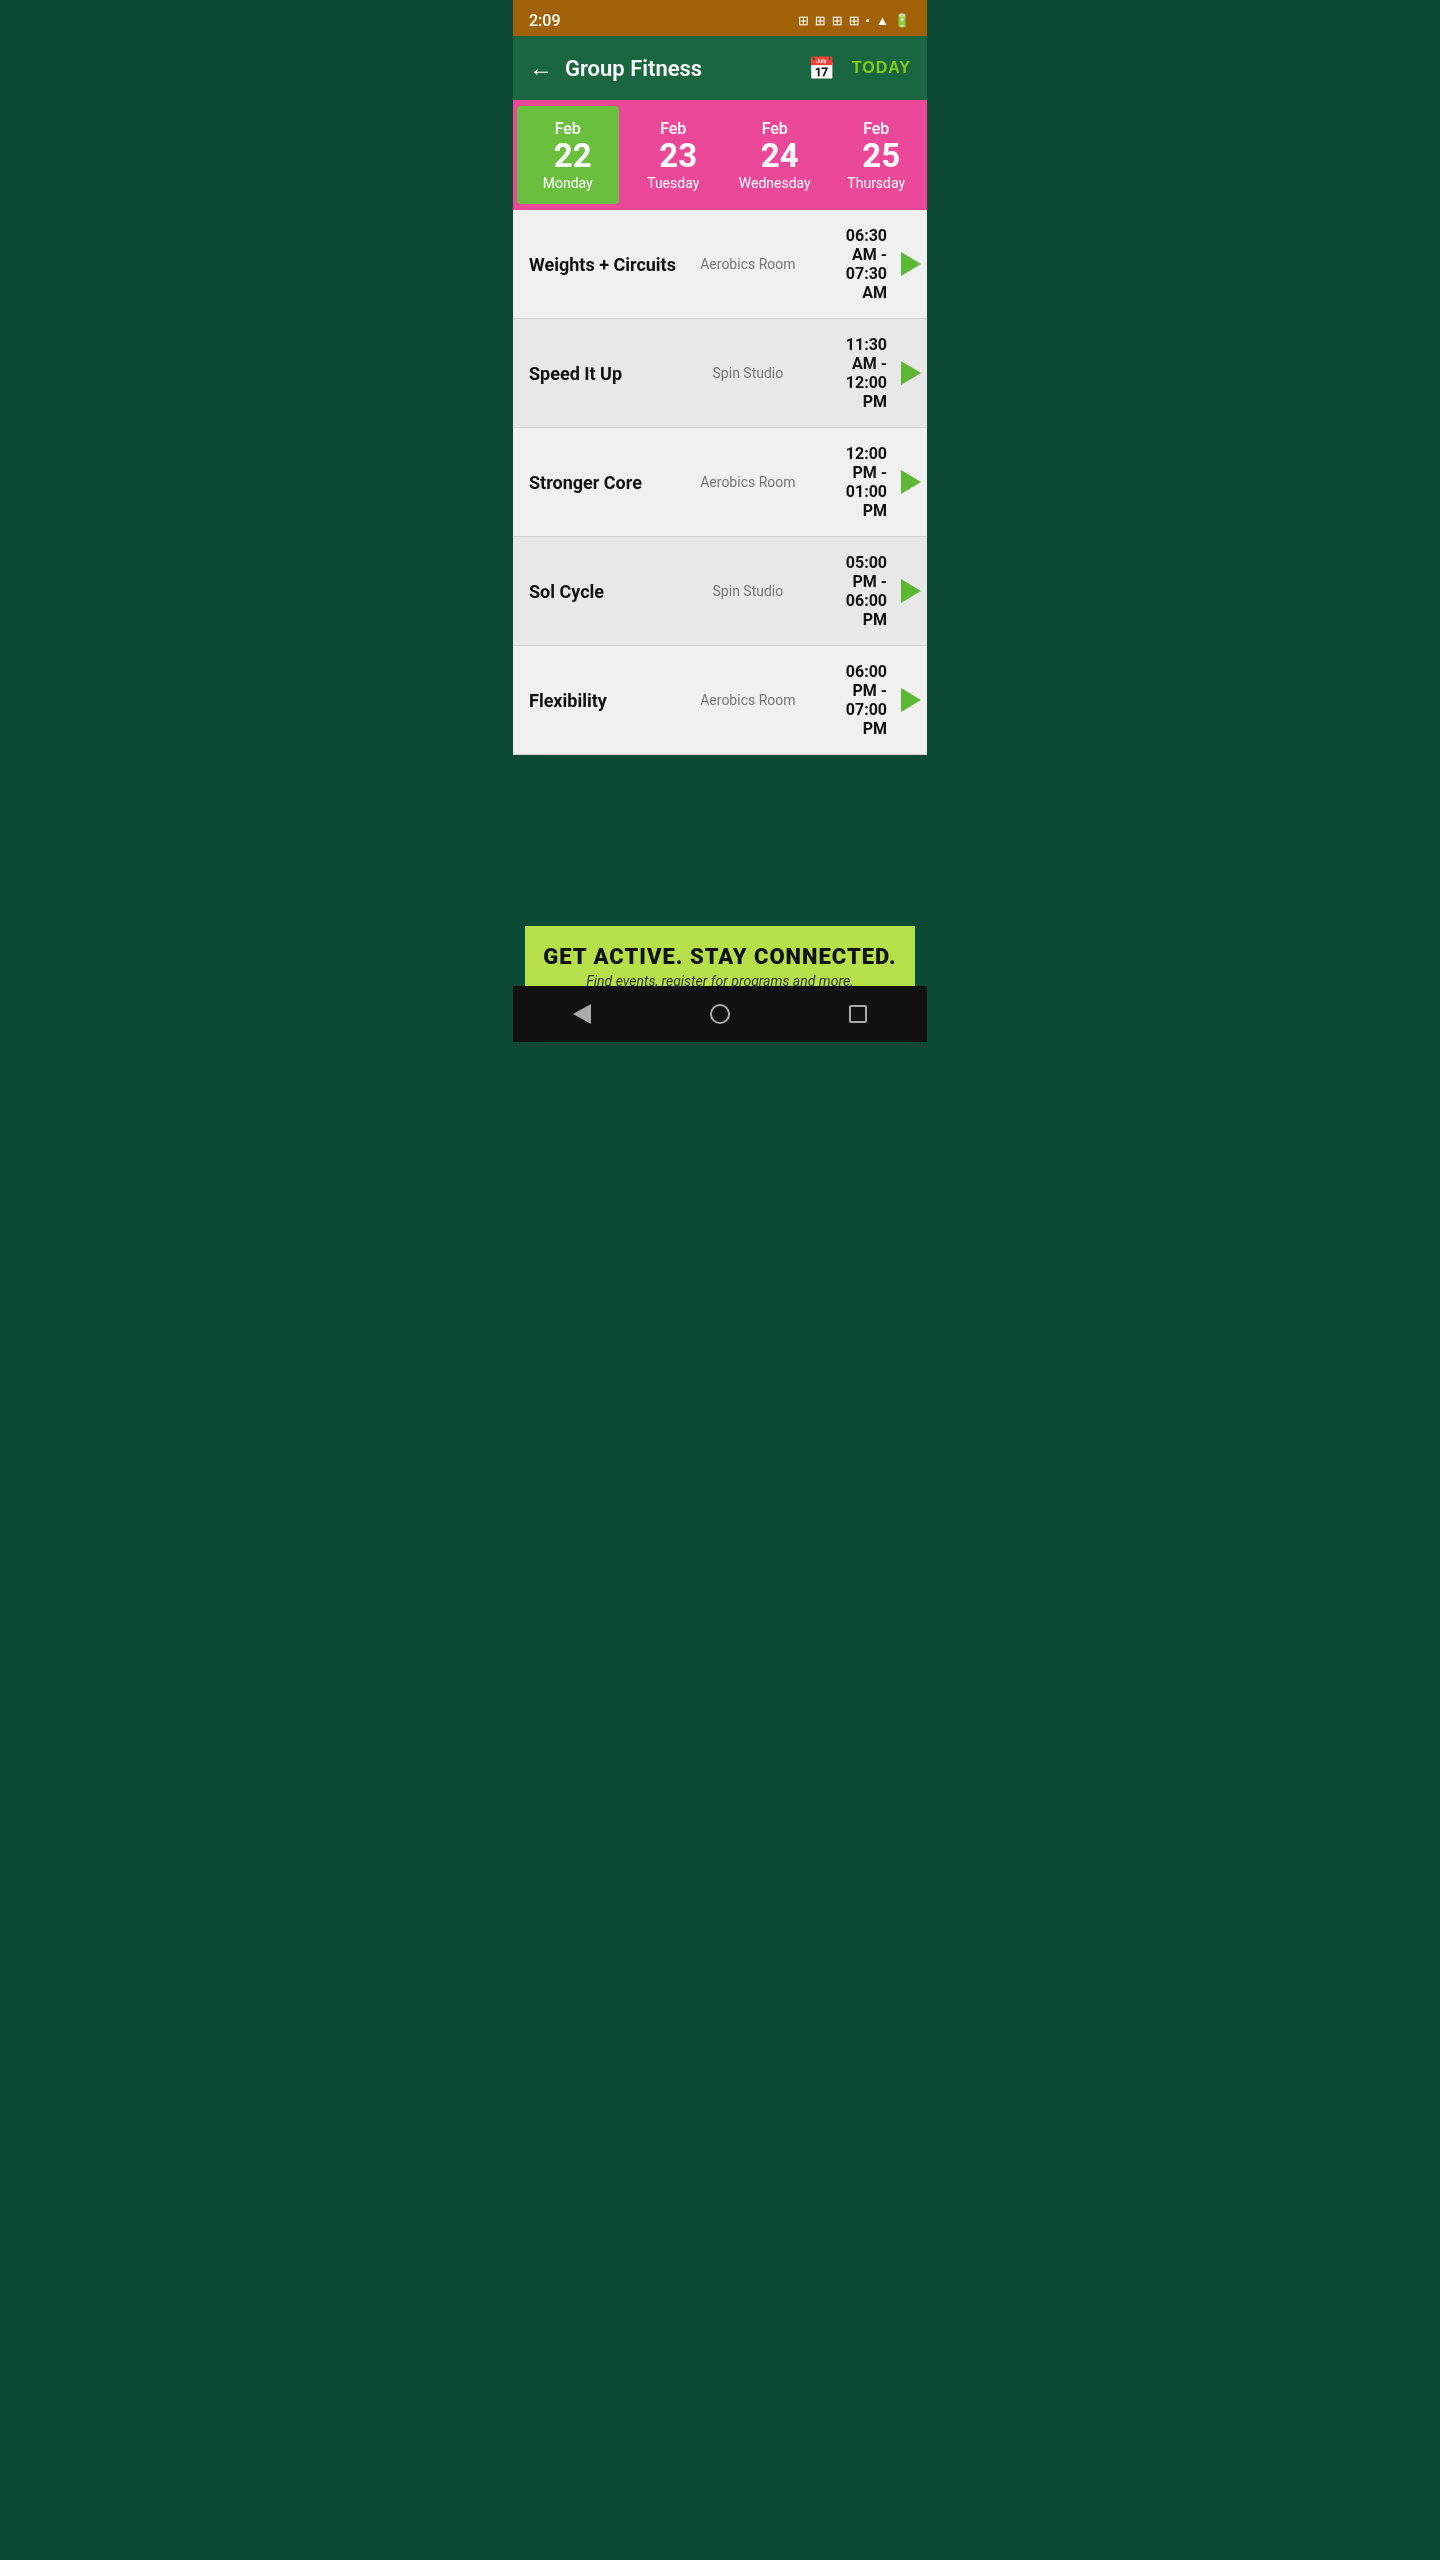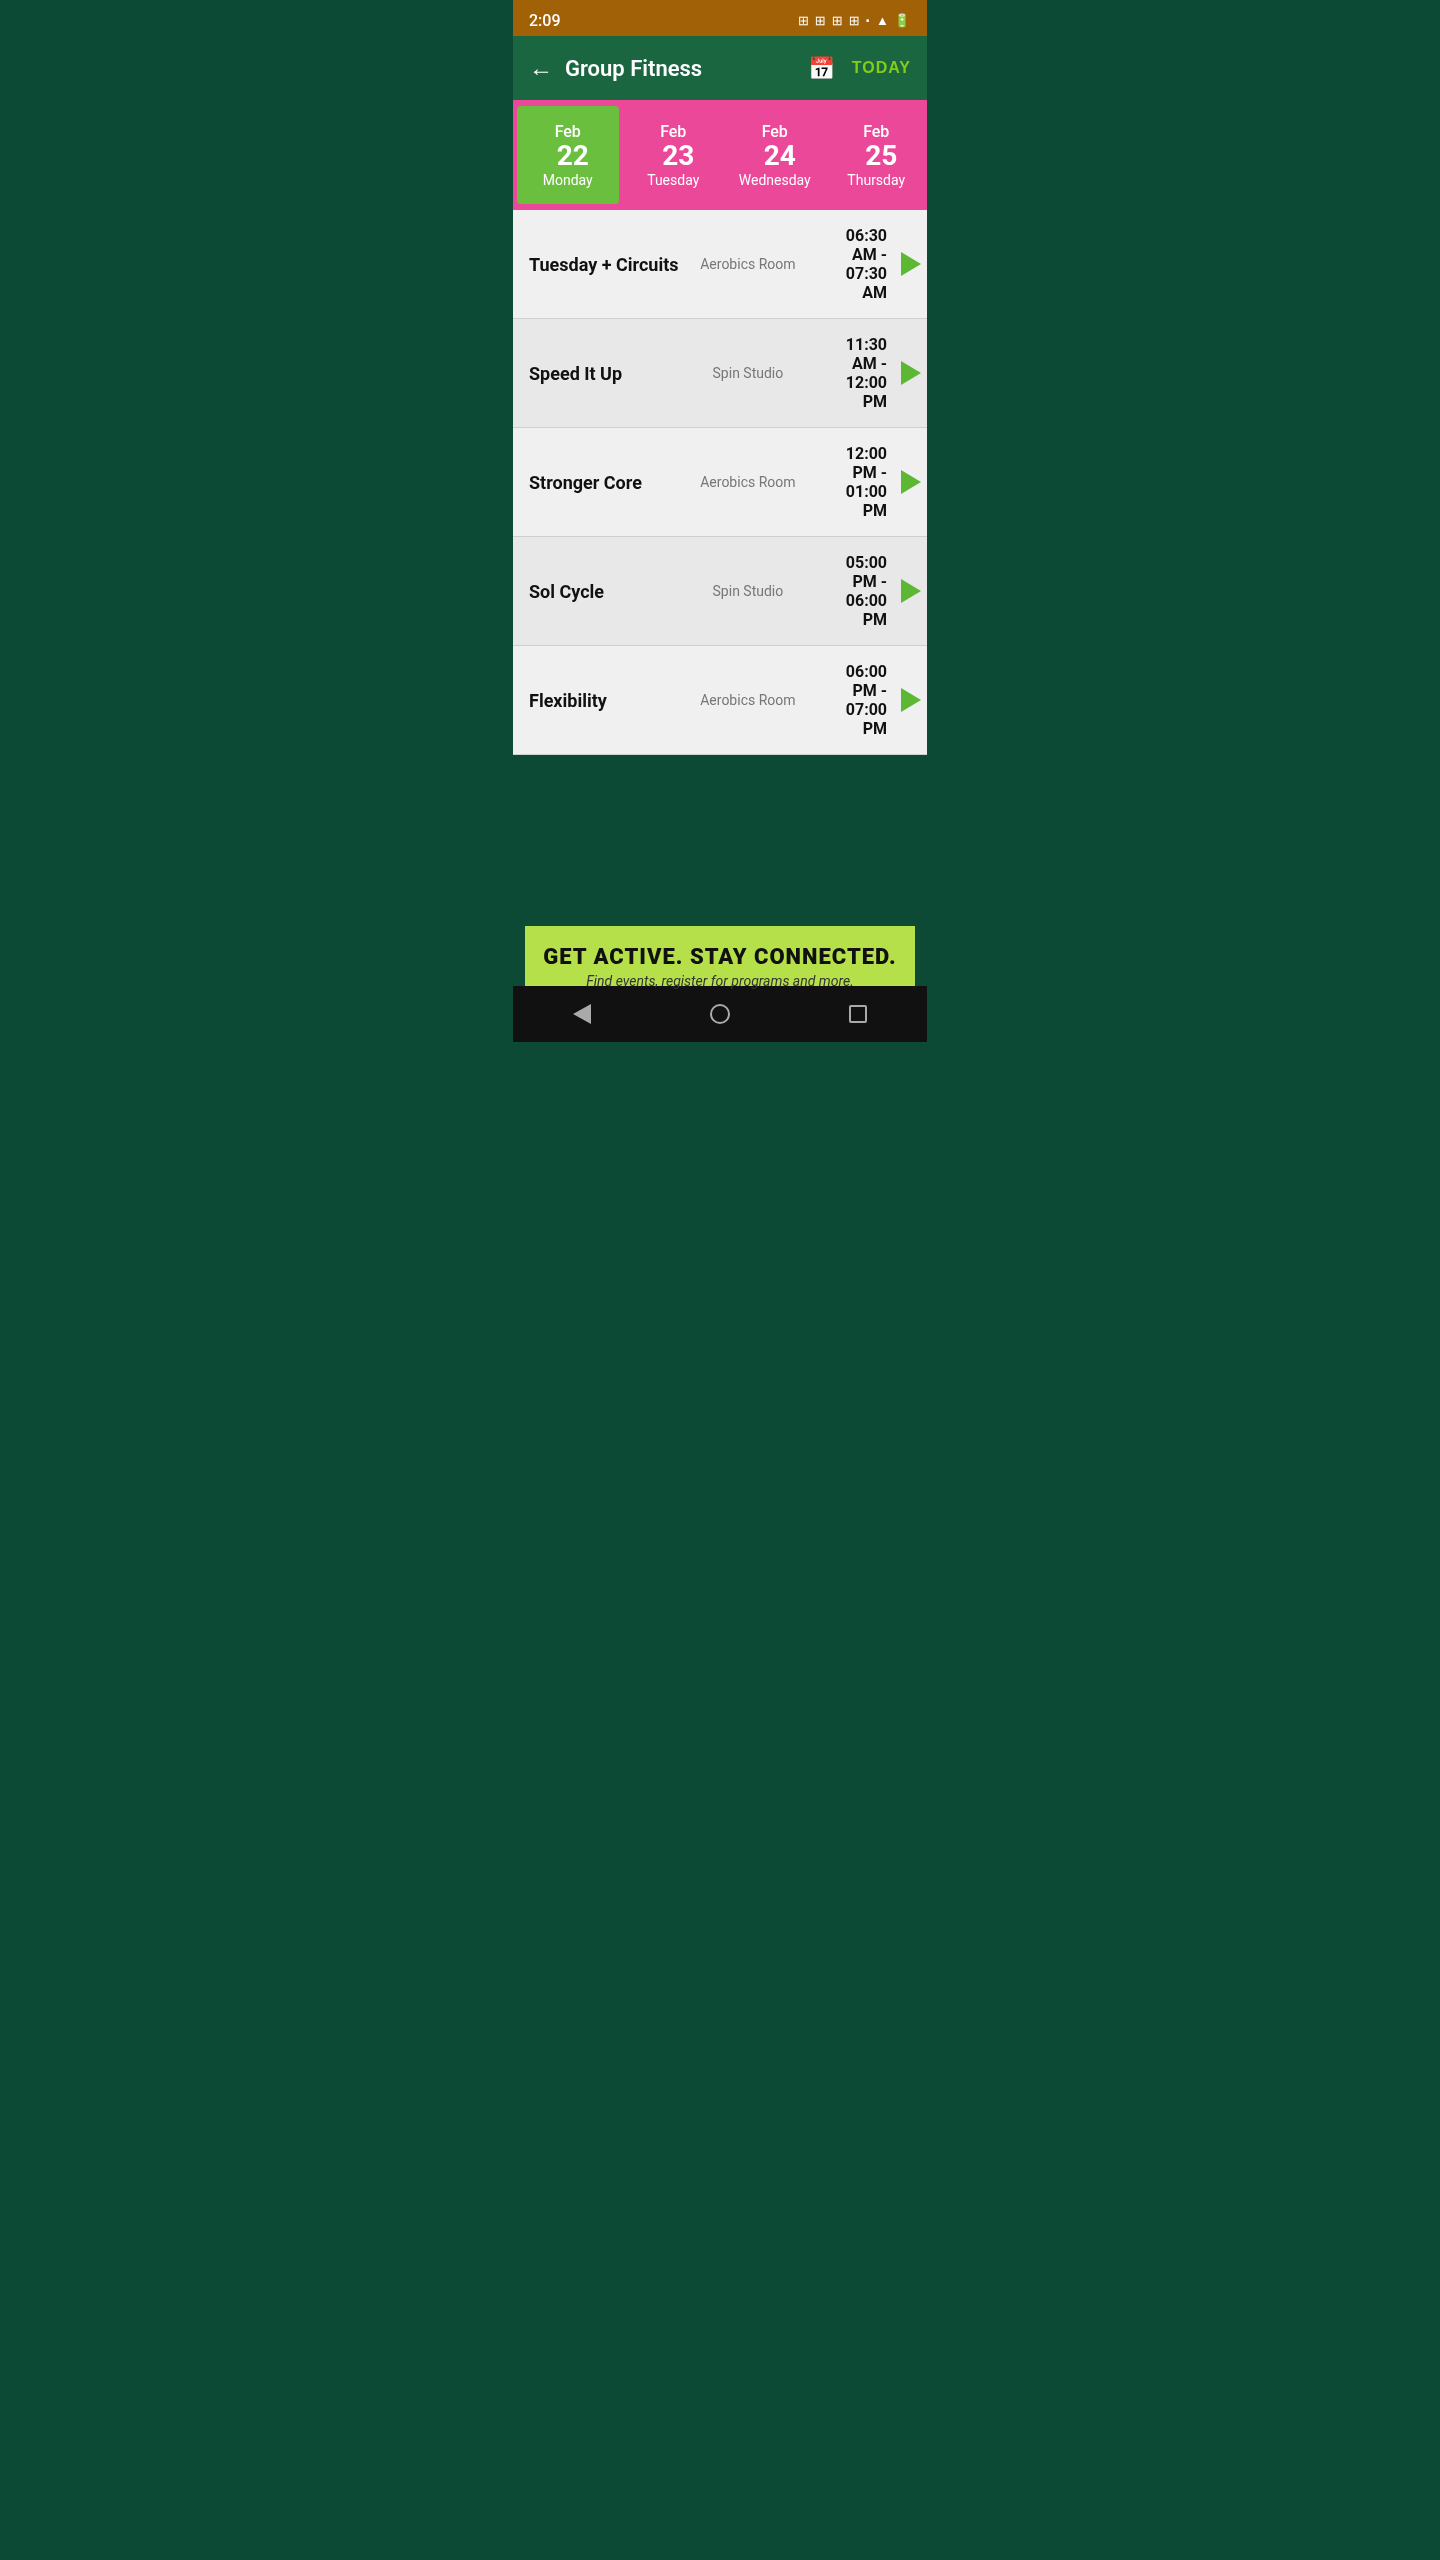--- a/index.html
+++ b/index.html
@@ -102,21 +102,21 @@
       border-radius: 4px;
       margin: 6px 4px;
     }
     .date-month {
       color: white;
       font-size: 16px;
       font-weight: 500;
     }
     .date-num {
       color: white;
-      font-size: 28px;
+      font-size: 33px;
       font-weight: 700;
       line-height: 1.1;
       margin-left: 10px;
     }
     .date-day {
       color: white;
       font-size: 14px;
       font-weight: 400;
     }
 
@@ -285,21 +285,21 @@
     </div>
     <div class="date-cell">
       <span class="date-month">Feb</span>
       <span class="date-num">25</span>
       <span class="date-day">Thursday</span>
     </div>
   </div>
 
 <div class="classes-list" id="classes-list">
 <div class="class-row">
-      <div class="class-name">Tuesday + Circuits</div>
+      <div class="class-name">Weights + Circuits</div>
       <div class="class-room">Aerobics Room</div>
       <div class="class-time">06:30 AM - 07:30 AM</div>
       <div class="class-arrow">
         <div class="arrow-right"></div>
       </div>
     </div>
     <div class="class-row">
       <div class="class-name">Speed It Up</div>
       <div class="class-room">Spin Studio</div>
       <div class="class-time">11:30 AM - 12:00 PM</div>

